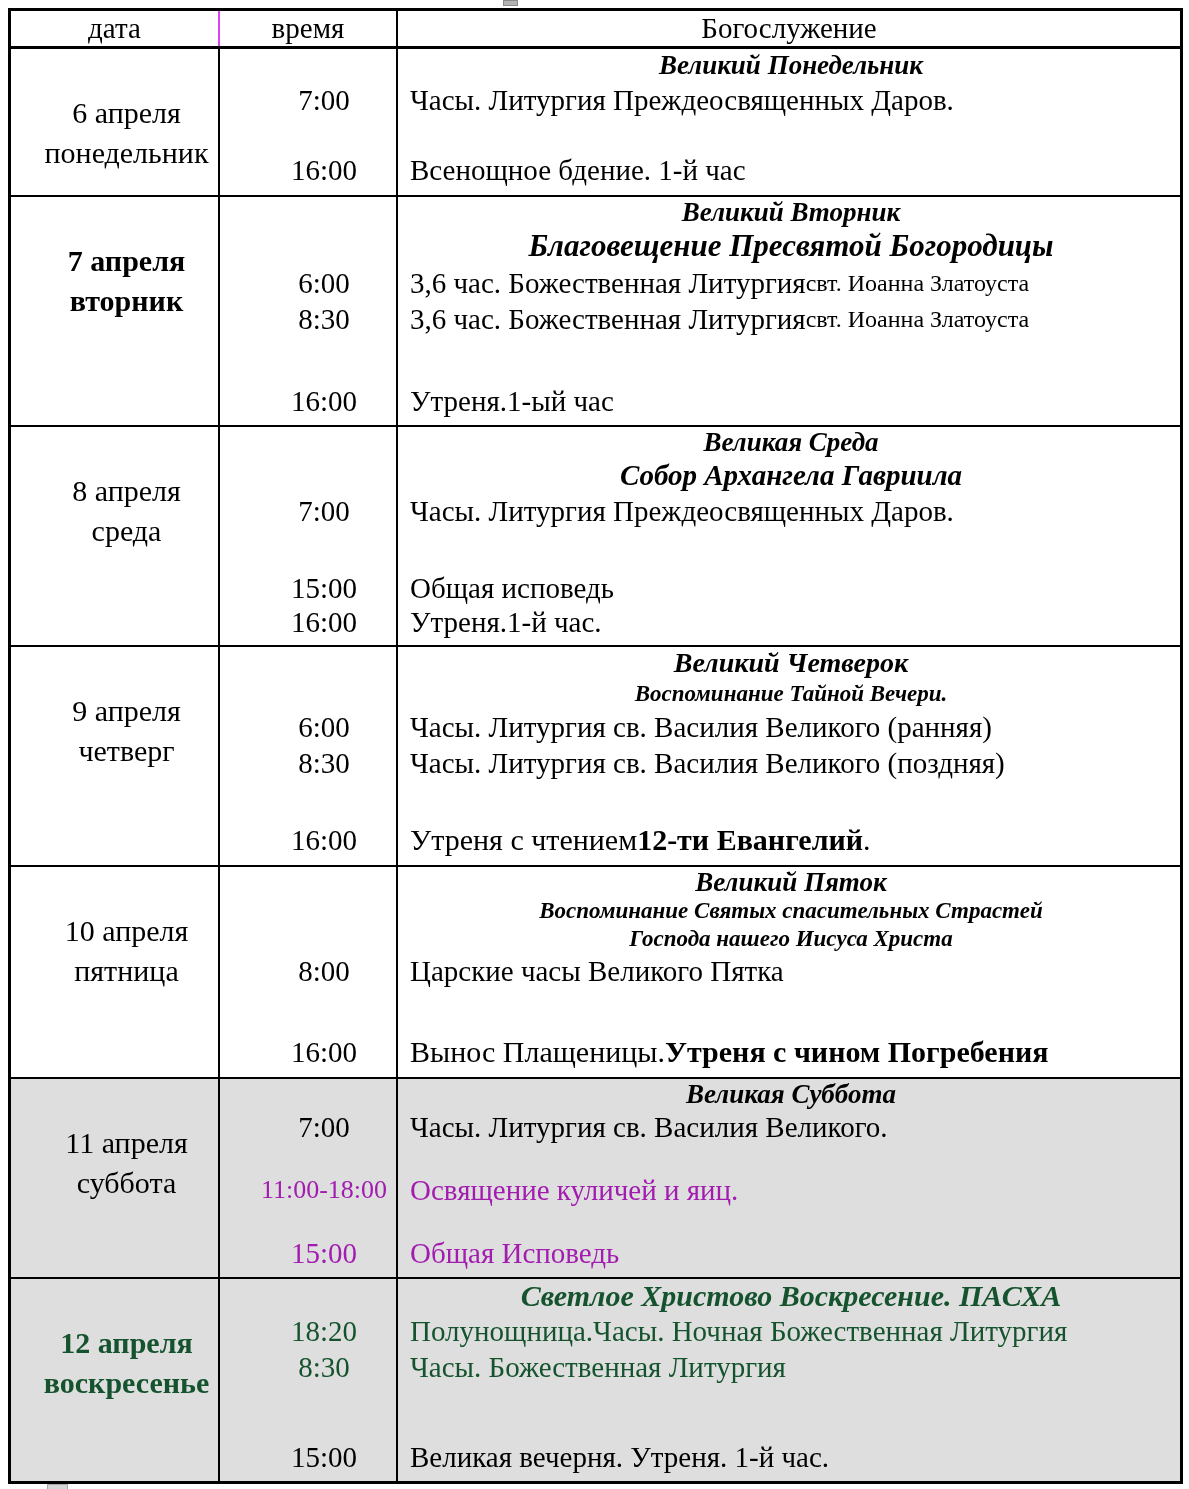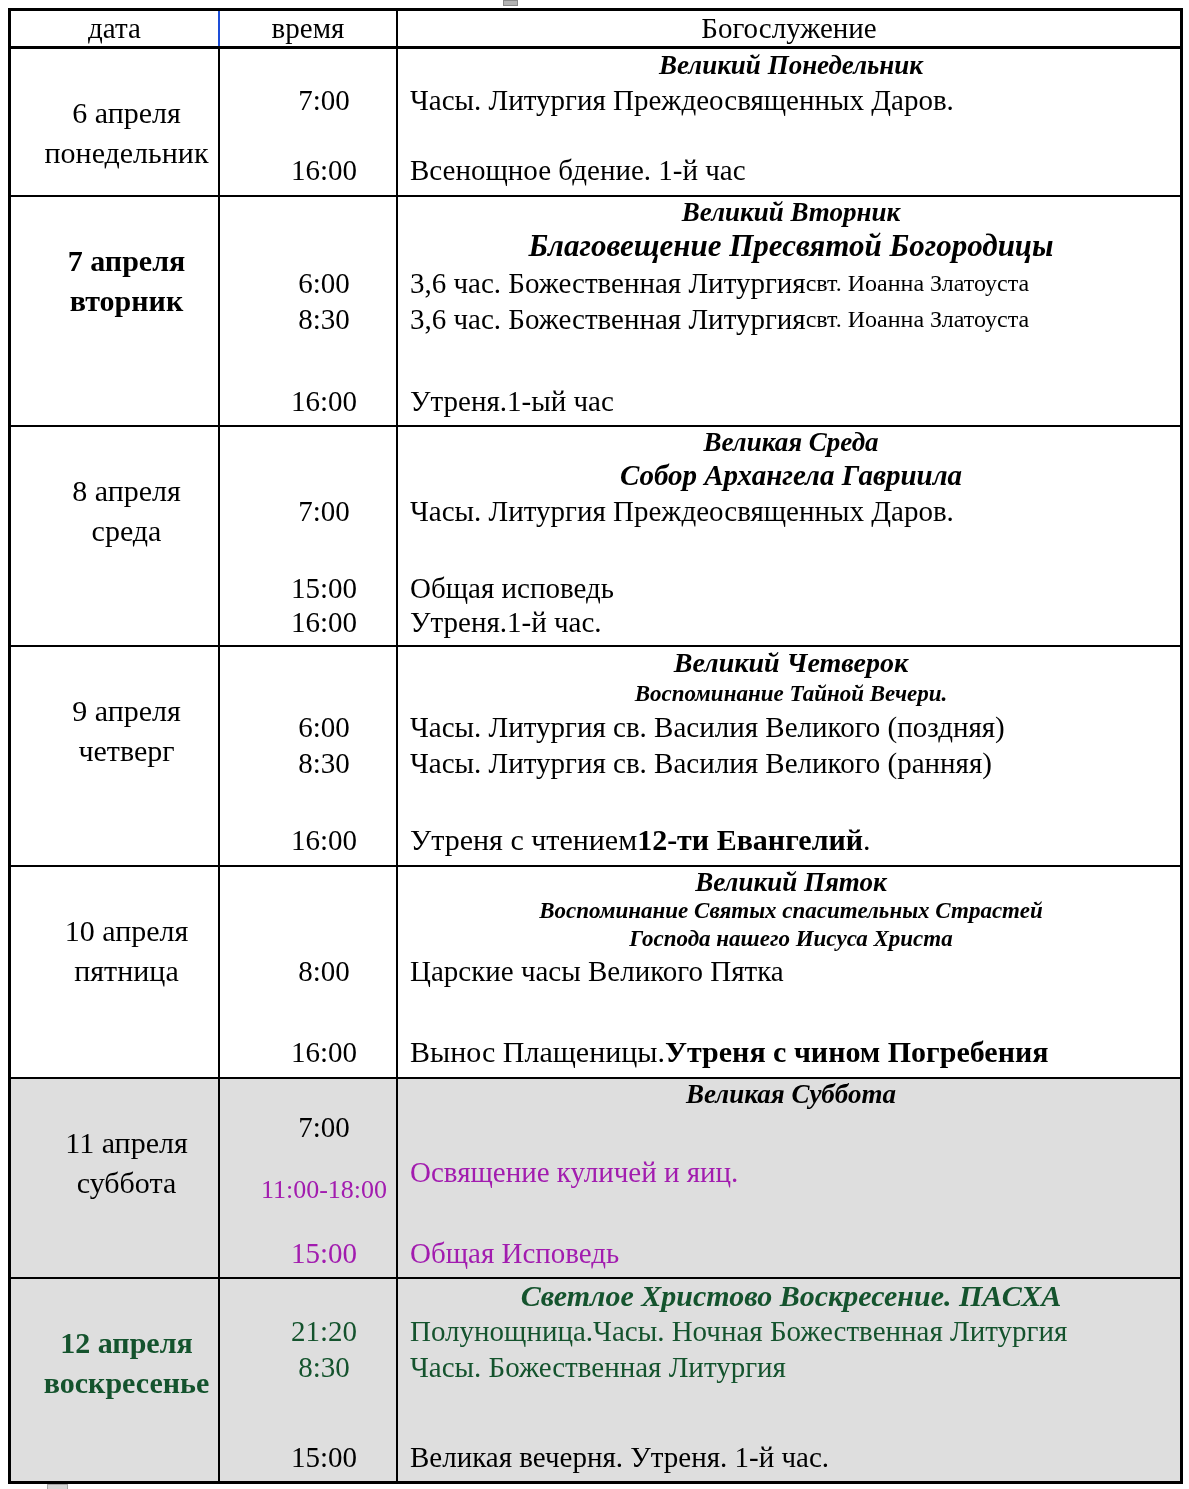--- a/index.html
+++ b/index.html
@@ -8,21 +8,21 @@
     font-family:"Liberation Serif", serif;color:#000;overflow:hidden;
   }
   *{box-sizing:border-box;}
   .tbl{
     position:absolute;left:8px;top:8px;width:1175px;height:1476px;
     border:3px solid #000;background:#fff;display:flex;flex-direction:column;
   }
   .row{display:flex;border-bottom:2px solid #000;}
   .row.hdr{height:38px;border-bottom:3px solid #000;}
   .row.last{border-bottom:none;}
-  .c1{width:209px;border-right:2px solid #1d4ed8;flex-shrink:0;}
+  .c1{width:209px;border-right:2px solid #d946ef;flex-shrink:0;}
   .c2{width:178px;border-right:2px solid #000;flex-shrink:0;display:flex;flex-direction:column;padding-bottom:6px;padding-left:32px;}
   .c3{flex:1;display:flex;flex-direction:column;padding:0 8px 6px 12px;border-radius:16px;}
   .hdr .c1,.hdr .c2,.hdr .c3{display:flex;align-items:center;justify-content:center;font-size:29px;padding:0;}
   .date{
     width:209px;border-right:2px solid #000;flex-shrink:0;
     text-align:center;padding-top:44px;font-size:30px;line-height:40px;padding-left:24px;
   }
   .tl{display:flex;align-items:center;justify-content:center;font-size:29px;flex-shrink:0;}
   .sl{display:flex;align-items:center;font-size:29px;white-space:nowrap;flex-shrink:0;}
   .svc-h{
@@ -138,22 +138,22 @@
     <div class="c2">
       <div class="ph" style="height:62px"></div>
       <div class="tl h36">6:00</div>
       <div class="tl h36">8:30</div>
       <div class="sp"></div>
       <div class="tl h38">16:00</div>
     </div>
     <div class="c3">
       <div class="svc-h h32 f28">Великий Четверок</div>
       <div class="svc-h h30 f23">Воспоминание Тайной Вечери.</div>
+      <div class="sl h36">Часы. Литургия св. Василия Великого (ранняя)</div>
       <div class="sl h36">Часы. Литургия св. Василия Великого (поздняя)</div>
-      <div class="sl h36">Часы. Литургия св. Василия Великого (ранняя)</div>
       <div class="sp"></div>
       <div class="sl h38 f30">
           <span>Утреня с чтением </span>
           <span class="bold">12-ти Евангелий</span>
           <span>.</span>
         </div>
     </div>
   </div>
 
   <div class="row d212">
@@ -188,35 +188,36 @@
     <div class="c2">
       <div class="ph" style="height:30px"></div>
       <div class="tl h36">7:00</div>
       <div class="sp"></div>
       <div class="tl h36 f26 dred">11:00-18:00</div>
       <div class="sp"></div>
       <div class="tl h36 dred">15:00</div>
     </div>
     <div class="c3">
       <div class="svc-h h30">Великая Суббота</div>
+      <div class="sl h36">Часы. Литургия св. Василия Великого.</div>
       <div class="sp"></div>
       <div class="sl h36 dred">Освящение куличей и яиц.</div>
       <div class="sp"></div>
       <div class="sl h36 dred">Общая Исповедь</div>
     </div>
   </div>
 
   <div class="row d202 gray last">
     <div class="date bold red">
       <div>12 апреля</div>
       <div>воскресенье</div>
     </div>
     <div class="c2">
       <div class="ph" style="height:34px"></div>
-      <div class="tl h36 red">21:20</div>
+      <div class="tl h36 red">18:20</div>
       <div class="tl h36 red">8:30</div>
       <div class="sp"></div>
       <div class="tl h36">15:00</div>
     </div>
     <div class="c3">
       <div class="svc-h h34 f30 red">Светлое Христово Воскресение. ПАСХА</div>
       <div class="sl h36 red">Полунощница.Часы. Ночная Божественная Литургия</div>
       <div class="sl h36 red">Часы. Божественная Литургия</div>
       <div class="sp"></div>
       <div class="sl h36">Великая вечерня. Утреня. 1-й час.</div>

